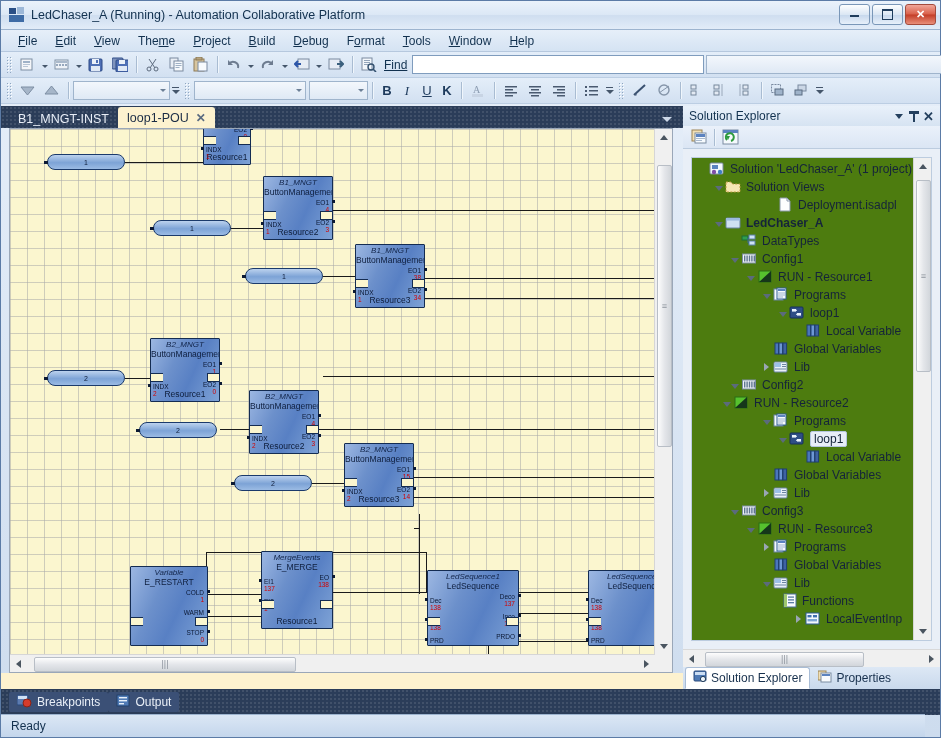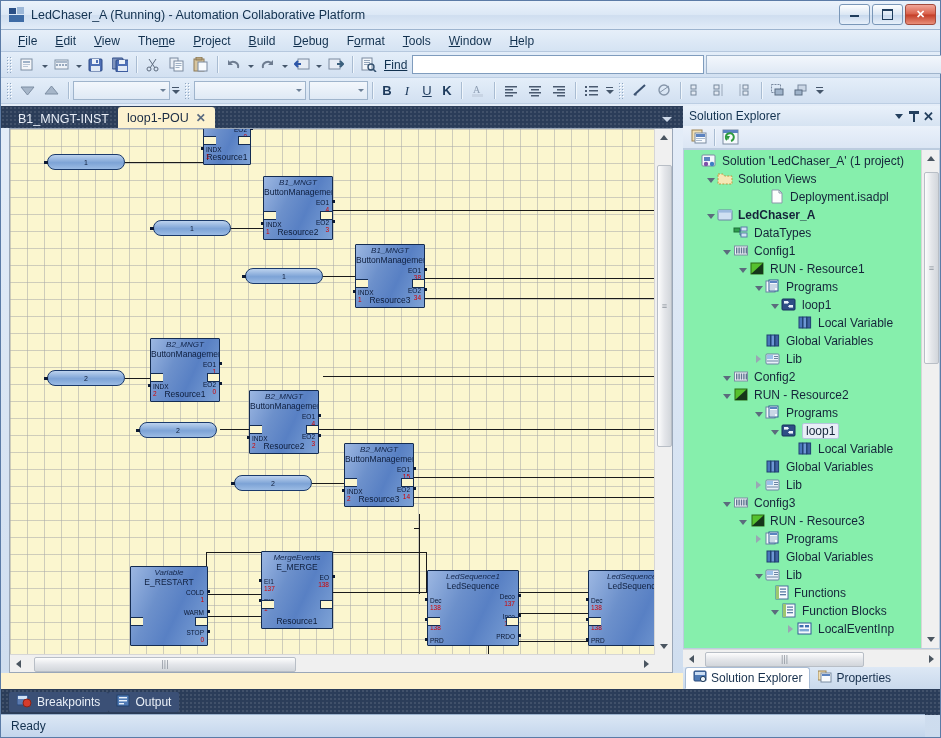--- a/index.html
+++ b/index.html
@@ -158,22 +158,22 @@
   .se-title .t{flex:1;font-size:12px;color:#12314f;}
   .se-ic{width:15px;height:15px;display:flex;align-items:center;justify-content:center;color:#2d4763;}
   .se-ic.dd:after{content:"";border-left:4px solid transparent;border-right:4px solid transparent;border-top:5px solid #24405e;}
   .pin{position:relative;width:10px;height:11px;}
   .pin:before{content:"";position:absolute;left:0;top:0;width:10px;height:3px;background:#24405e;}
   .pin:after{content:"";position:absolute;left:4px;top:3px;width:2px;height:8px;background:#24405e;}
   .xmark{font-size:13px;color:#24405e;line-height:1;font-weight:bold;}
   .se-toolbar{height:22px;display:flex;align-items:center;padding-left:5px;
     background:linear-gradient(#eaf1fa,#dbe6f4);border-bottom:1px solid #bcccdf;}
   .setb-btn{width:20px;height:19px;display:flex;align-items:center;justify-content:center;border:1px solid transparent;}
-  .se-tree-wrap{flex:1;position:relative;background:#86efac;border:1px solid #bcccdf;
-    margin:0;overflow:hidden;}
+  .se-tree-wrap{flex:1;position:relative;background:#4d7c0f;border:1px solid #bcccdf;
+    margin:8px;overflow:hidden;}
   .tree{position:absolute;left:0;top:0;right:17px;bottom:0;overflow:hidden;padding-top:2px;}
   .trow{height:18px;display:flex;align-items:center;font-size:12px;color:#15243a;white-space:nowrap;}
   .trow.sel .lbl{background:#e8eef7;border:1px solid #b5c6dd;border-radius:2px;padding:0 3px;}
   .exp{width:13px;height:18px;display:flex;align-items:center;justify-content:center;flex:none;}
   .exp .tri{width:0;height:0;}
   .exp .tri.open{border-left:4px solid transparent;border-right:4px solid transparent;border-top:5px solid #5b6b7d;margin-top:2px;}
   .exp .tri.closed{border-top:4px solid transparent;border-bottom:4px solid transparent;border-left:5px solid #9aa6b4;}
   .ticon{width:17px;height:16px;margin-right:4px;flex:none;position:relative;}
   .lbl{line-height:14px;}
   .bold{font-weight:bold;}
@@ -901,21 +901,21 @@
                   <g fill="#5f7590">
                     <rect x="3" y="4.5" width="1.4" height="6"></rect>
                     <rect x="5.4" y="4.5" width="1.4" height="6"></rect>
                     <rect x="7.8" y="4.5" width="1.4" height="6"></rect>
                     <rect x="10.2" y="4.5" width="1.4" height="6"></rect>
                     <rect x="12.6" y="4.5" width="1.4" height="6"></rect>
                   </g>
                 </svg></span>
               <span class="lbl">Config2</span>
             </div>
-            <div class="trow" style="padding-left: 36px;">
+            <div class="trow" style="padding-left: 28px;">
               <span class="exp">
                 <i class="tri open"></i>
               </span>
               <span class="ticon"><svg width="16" height="15">
                   <rect x="2" y="2" width="12" height="11" fill="#56c12e" stroke="#2a6d14"></rect>
                   <path d="M2 13 L14 2 L14 13 Z" fill="#15361a"></path>
                 </svg></span>
               <span class="lbl">RUN - Resource2</span>
             </div>
             <div class="trow" style="padding-left: 68px;">
@@ -990,21 +990,21 @@
                   <g fill="#5f7590">
                     <rect x="3" y="4.5" width="1.4" height="6"></rect>
                     <rect x="5.4" y="4.5" width="1.4" height="6"></rect>
                     <rect x="7.8" y="4.5" width="1.4" height="6"></rect>
                     <rect x="10.2" y="4.5" width="1.4" height="6"></rect>
                     <rect x="12.6" y="4.5" width="1.4" height="6"></rect>
                   </g>
                 </svg></span>
               <span class="lbl">Config3</span>
             </div>
-            <div class="trow" style="padding-left: 52px; text-align: center;">
+            <div class="trow" style="padding-left: 52px;">
               <span class="exp">
                 <i class="tri open"></i>
               </span>
               <span class="ticon"><svg width="16" height="15">
                   <rect x="2" y="2" width="12" height="11" fill="#56c12e" stroke="#2a6d14"></rect>
                   <path d="M2 13 L14 2 L14 13 Z" fill="#15361a"></path>
                 </svg></span>
               <span class="lbl">RUN - Resource3</span>
             </div>
             <div class="trow" style="padding-left: 68px;">
@@ -1052,35 +1052,20 @@
               <span class="ticon"><svg width="16" height="15">
                   <rect x="2" y="1" width="12" height="13" fill="#f8fbfe" stroke="#4a6f9b"></rect>
                   <rect x="2" y="1" width="3" height="13" fill="#9ec76f"></rect>
                   <g fill="#4a6f9b">
                     <rect x="6" y="3.5" width="6" height="1.2"></rect>
                     <rect x="6" y="6.3" width="6" height="1.2"></rect>
                     <rect x="6" y="9.1" width="6" height="1.2"></rect>
                   </g>
                 </svg></span>
               <span class="lbl">Functions</span>
-            </div>
-            <div class="trow" style="padding-left: 84px;">
-              <span class="exp">
-                <i class="tri open"></i>
-              </span>
-              <span class="ticon"><svg width="16" height="15">
-                  <rect x="2" y="1" width="12" height="13" fill="#f8fbfe" stroke="#4a6f9b"></rect>
-                  <rect x="2" y="1" width="3" height="13" fill="#9ec76f"></rect>
-                  <g fill="#4a6f9b">
-                    <rect x="6" y="3.5" width="6" height="1.2"></rect>
-                    <rect x="6" y="6.3" width="6" height="1.2"></rect>
-                    <rect x="6" y="9.1" width="6" height="1.2"></rect>
-                  </g>
-                </svg></span>
-              <span class="lbl">Function Blocks</span>
             </div>
             <div class="trow" style="padding-left: 100px;">
               <span class="exp">
                 <i class="tri closed"></i>
               </span>
               <span class="ticon"><svg width="16" height="15">
                   <rect x="1" y="2" width="13" height="11" fill="#f4f8fc" stroke="#2f5d93"></rect>
                   <rect x="2.5" y="4" width="4" height="2.4" fill="#3f6fb0"></rect>
                   <rect x="8" y="4" width="4" height="2.4" fill="#3f6fb0"></rect>
                   <rect x="2.5" y="8" width="9.5" height="2.4" fill="#7ea6d6"></rect>

